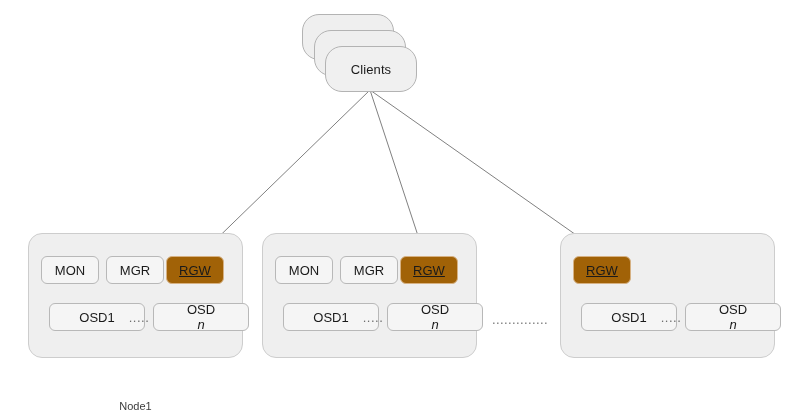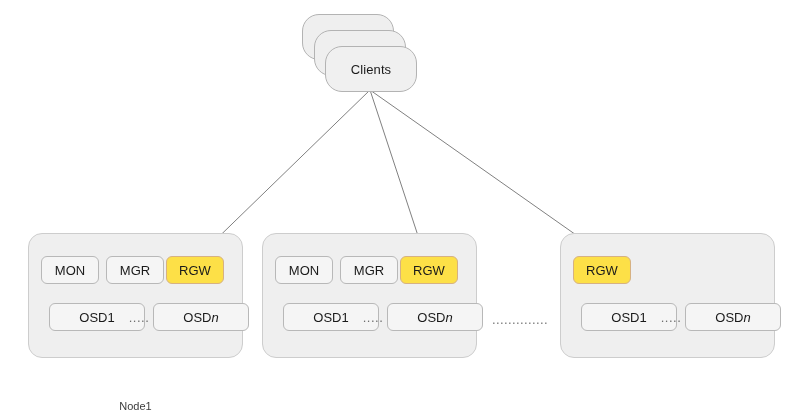--- a/index.html
+++ b/index.html
@@ -74,31 +74,32 @@
     box-sizing: border-box;
     display: flex;
     align-items: center;
     justify-content: center;
     font-size: 13px;
     color: #1a1a1a;
   }
   .chip.svc { width: 58px; }
   .chip.osd { width: 96px; }
   .chip.rgw {
-    background: #fde047;
+    background: #a16207;
     border-color: #d6b183;
+    text-decoration: underline;
   }
   
   .row1 { top: 22px; }
   .row2 { top: 69px; }
   .col-a { left: 12px; }
   .col-b { left: 77px; }
   .col-c { left: 137px; }
   .osd-a { left: 20px; }
-  .osd-b { left: 124px; }
+  .osd-b { left: 124px; flex-direction: column; }
 
   .dots-inline {
     position: absolute;
     top: 69px;
     left: 98px;
     width: 24px;
     height: 28px;
     display: flex;
     align-items: center;
     justify-content: center;

